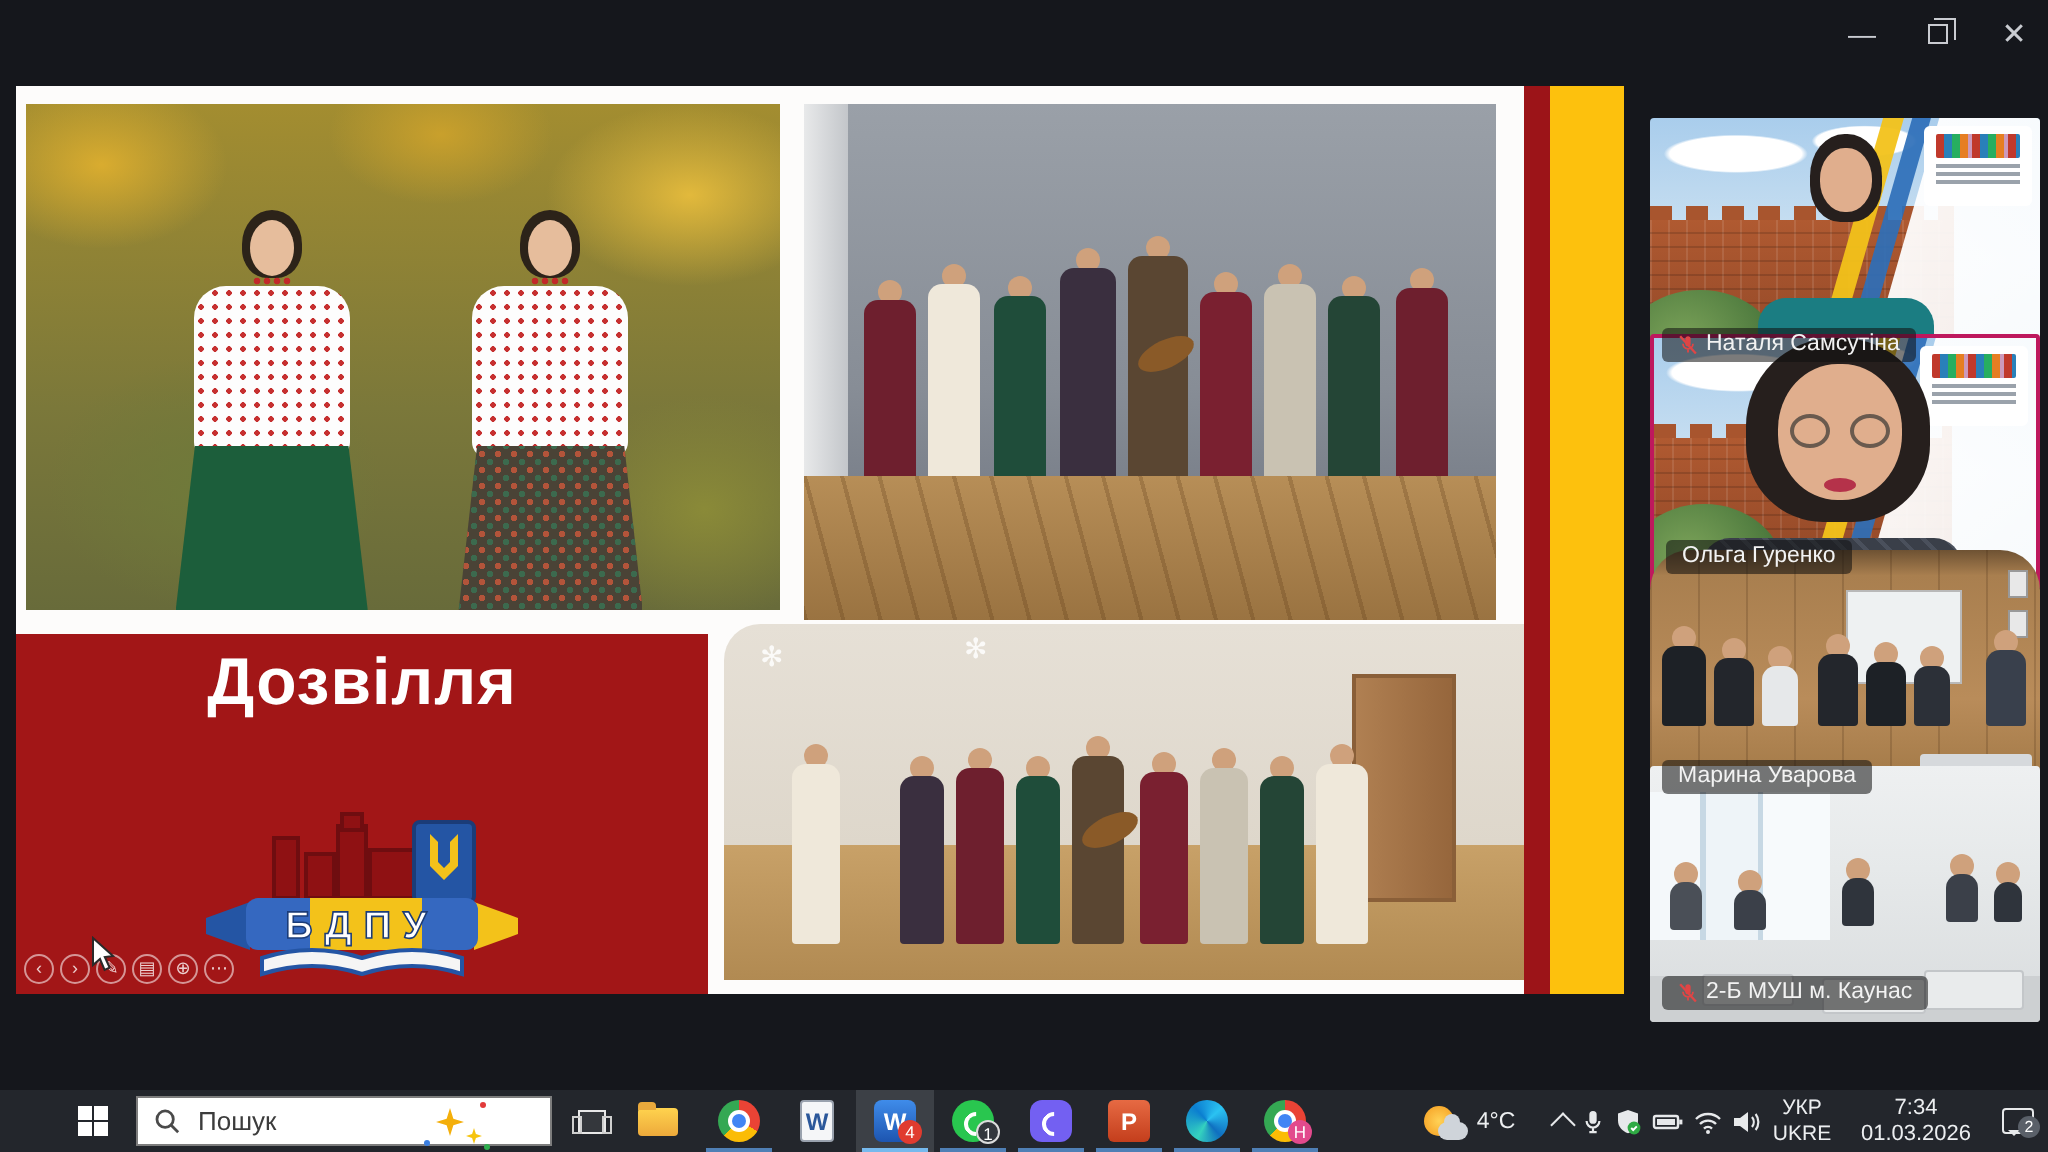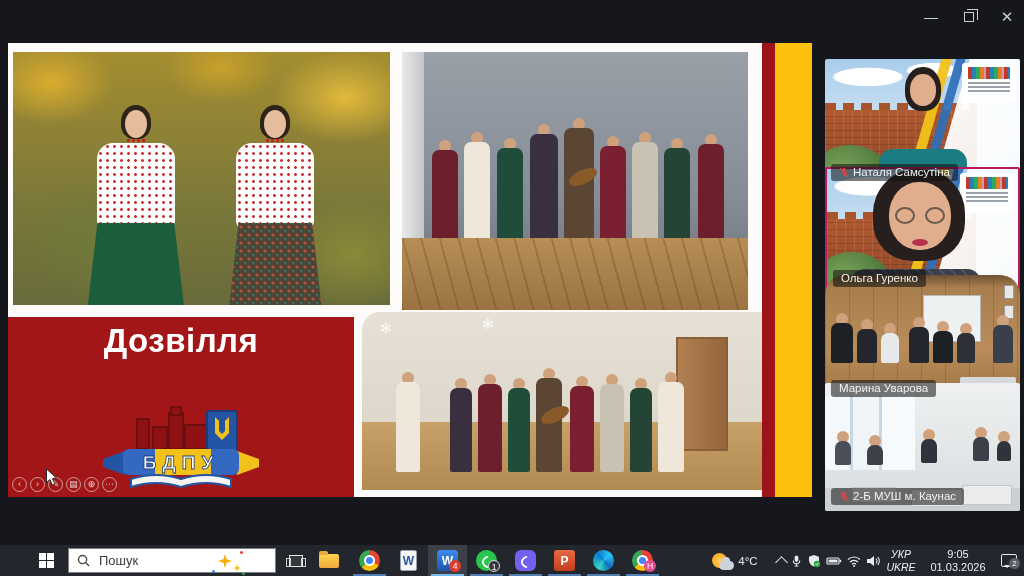--- a/index.html
+++ b/index.html
@@ -209,21 +209,21 @@
   .suncloud{position:relative;width:22px;height:18px;}
   .sun{position:absolute;left:0;top:1px;width:15px;height:15px;border-radius:50%;
         background:radial-gradient(#ffd257,#f59b1e);}
   .cloudy{position:absolute;right:0;bottom:0;width:15px;height:9px;border-radius:8px;background:#cfd4da;}
   .cloudy::before{content:"";position:absolute;left:3px;top:-4px;width:8px;height:8px;border-radius:50%;
         background:#cfd4da;}
   .tray-icons{left:776px;width:104px;gap:5px;color:#e7e9eb;}
   .chev{width:9px;height:9px;border-left:1.6px solid #e7e9eb;border-top:1.6px solid #e7e9eb;
         transform:rotate(45deg);margin-top:4px;}
   .lang{left:882px;width:38px;flex-direction:column;line-height:13px;}
-  .lang div{font-size:10.5px;color:#eceef0;font-style:italic;}
+  .lang div{font-size:10.5px;color:#eceef0;}
   .clock{left:920px;width:76px;flex-direction:column;line-height:13px;}
   .clock div{font-size:11px;color:#eceef0;}
   .notif{left:996px;width:26px;}
   .nbubble{position:relative;width:16px;height:13px;border:1.4px solid #e7e9eb;border-radius:2px;}
   .nbubble::before{content:"";position:absolute;left:2px;bottom:-5px;width:0;height:0;
         border:3px solid transparent;border-top-color:#e7e9eb;}
   .nbadge{position:absolute;right:-4px;bottom:-3px;width:11px;height:11px;border-radius:50%;
         background:#5a6069;color:#fff;font-size:8px;line-height:11px;text-align:center;}
 </style>
 </head>
@@ -532,21 +532,21 @@
         <path d="M10 3.5a4 4 0 0 1 0 5M11.8 2a6.5 6.5 0 0 1 0 8" fill="none" stroke="#e7e9eb" stroke-width="1.1"></path>
       </svg>
     </div>
 
     <div class="tb lang">
       <div>УКР</div>
       <div>UKRE</div>
     </div>
 
     <div class="tb clock">
-      <div>9:05</div>
+      <div>7:34</div>
       <div>01.03.2026</div>
     </div>
 
     <div class="tb notif">
       <div class="nbubble">
         <span class="nbadge">2</span>
       </div>
     </div>
   </div>
 </div>

